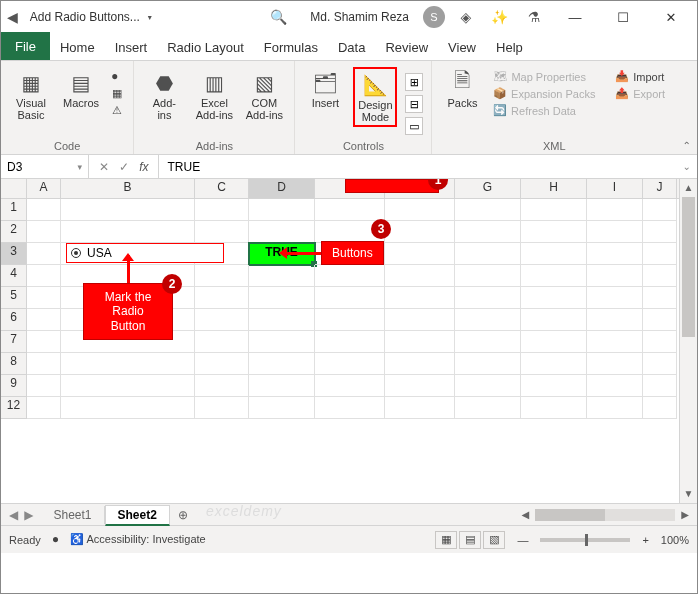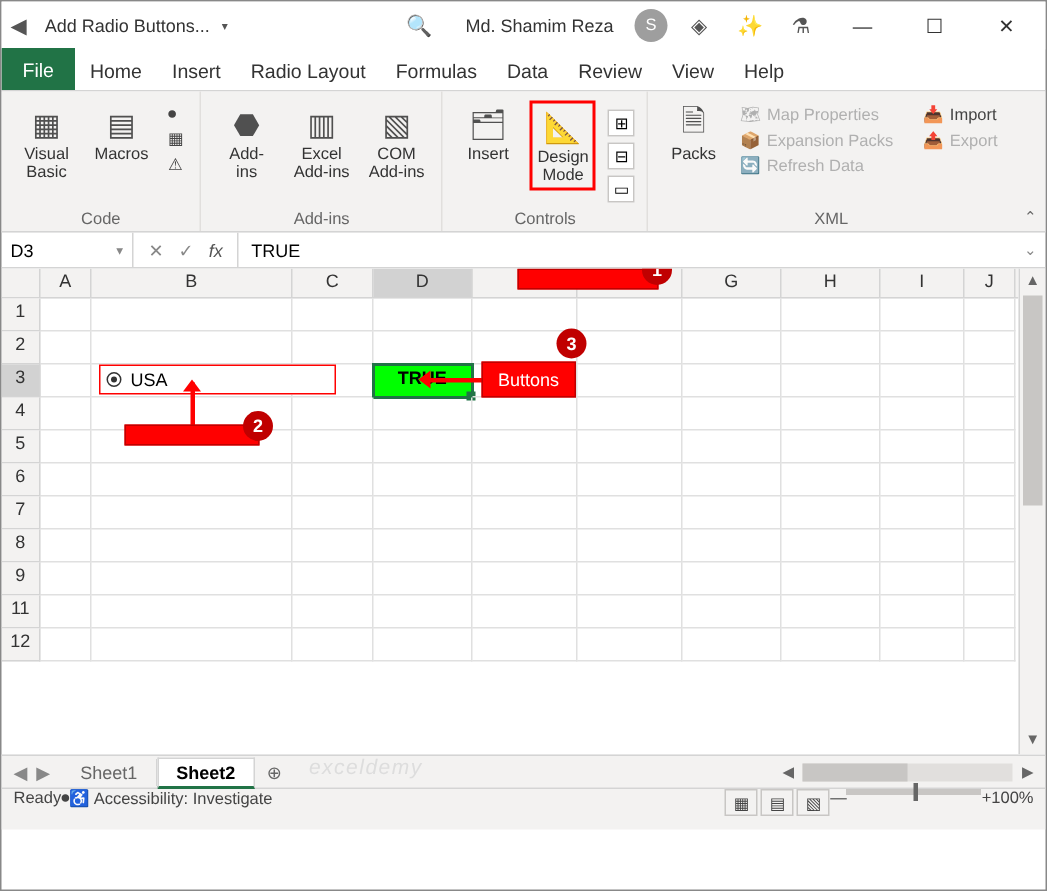--- a/index.html
+++ b/index.html
@@ -90,21 +90,21 @@
   .sheet-tab.active { font-weight:600; border-bottom:2px solid #217346;}
   .new-sheet { padding:0 8px; color:#666;}
   .sheet-spacer{flex:1; position:relative;}
   .watermark { position:absolute; left:10px; top:-12px; font-size:14px; color:#ddd; font-style:italic; letter-spacing:1px;}
   .hscroll { display:flex; align-items:center; gap:2px; padding-right:4px;}
   .hscroll .harrow{font-size:10px;color:#666;padding:0 4px;}
   .hscroll .htrack{width:140px;height:12px;background:#e1dfdd;position:relative;}
   .hscroll .hthumb{position:absolute;left:0;top:0;bottom:0;width:70px;background:#c8c6c4;}
 
   
-  .statusbar { height:28px; background:#f3f2f1; border-top:1px solid #d4d4d4; display:flex; font-size:11px; color:#444; padding:0 8px; }
+  .statusbar { height:28px; background:#f3f2f1; border-top:1px solid #d4d4d4; display:flex; align-items:center; font-size:11px; color:#444; padding:0 8px; gap:12px;}
   .statusbar .spacer{flex:1;}
   .view-btns { display:flex; gap:2px;}
   .view-btn { width:22px; height:18px; border:1px solid #c8c6c4; display:flex;align-items:center;justify-content:center; font-size:11px;}
   .zoom-slider { width:90px; height:4px; background:#c8c6c4; position:relative;}
   .zoom-slider::after{content:'';position:absolute;left:45px;top:-4px;width:3px;height:12px;background:#666;}
 </style>
 </head>
 <body>
 
 <div class="titlebar">
@@ -364,33 +364,20 @@
           <div class="cell" style="width: 54px;"></div>
           <div class="cell" style="width: 66px;"></div>
           <div class="cell" style="width: 70px;"></div>
           <div class="cell" style="width: 70px;"></div>
           <div class="cell" style="width: 66px;"></div>
           <div class="cell" style="width: 66px;"></div>
           <div class="cell" style="width: 56px;"></div>
           <div class="cell" style="width: 34px;"></div>
         </div>
         <div class="row">
-          <div class="row-h">11</div>
-          <div class="cell" style="width: 34px;"></div>
-          <div class="cell" style="width: 134px;"></div>
-          <div class="cell" style="width: 54px;"></div>
-          <div class="cell" style="width: 66px;"></div>
-          <div class="cell" style="width: 70px;"></div>
-          <div class="cell" style="width: 70px;"></div>
-          <div class="cell" style="width: 66px;"></div>
-          <div class="cell" style="width: 66px;"></div>
-          <div class="cell" style="width: 56px;"></div>
-          <div class="cell" style="width: 34px;"></div>
-        </div>
-        <div class="row">
           <div class="row-h">12</div>
           <div class="cell" style="width: 34px;"></div>
           <div class="cell" style="width: 134px;"></div>
           <div class="cell" style="width: 54px;"></div>
           <div class="cell" style="width: 66px;"></div>
           <div class="cell" style="width: 70px;"></div>
           <div class="cell" style="width: 70px;"></div>
           <div class="cell" style="width: 66px;"></div>
           <div class="cell" style="width: 66px;"></div>
           <div class="cell" style="width: 56px;"></div>
@@ -398,20 +385,22 @@
         </div>
       </div>
 
   <div class="callout" style="left:344px; top:0px; width:94px;">
     <span class="badge">1</span>
   </div>
 
   <div class="arrow-line" style="left:126px; top:76px; width:3px; height:30px;"></div>
   <div class="arrow-head" style="left:121px;top:74px;border-left:6px solid transparent;border-right:6px solid transparent;border-bottom:8px solid #ff0000;"></div>
   <div class="callout" style="left:82px; top:104px; width:90px;">
+    <span style="white-space:pre-line">Mark the
+Radio Button</span>
     <span class="badge">2</span>
   </div>
 
   <div class="arrow-line" style="left:282px; top:73px; width:40px; height:3px;"></div>
   <div class="arrow-head" style="left:278px;top:68px;border-top:6px solid transparent;border-bottom:6px solid transparent;border-right:8px solid #ff0000;"></div>
   <div class="callout" style="left:320px; top:62px; padding:4px 10px;">
     <span>Buttons</span>
   </div>
   <div class="badge-solo" style="left:370px; top:40px;">3</div>
  </div>

